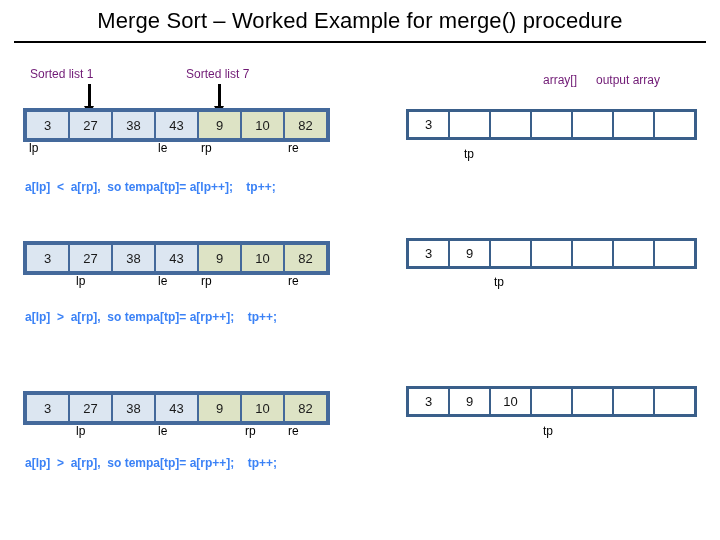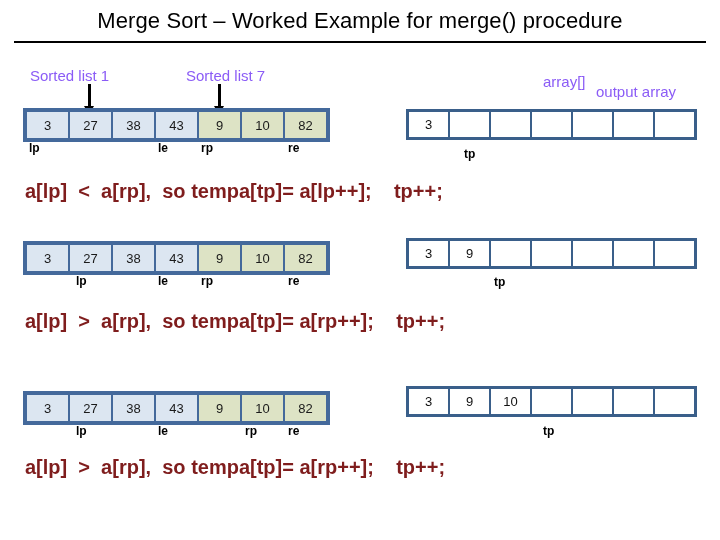--- a/index.html
+++ b/index.html
@@ -78,30 +78,30 @@
     align-items: center;
     justify-content: center;
     font-size: 13px;
     color: #111;
   }
 
   
   .ptr {
     position: absolute;
     font-size: 12px;
-    font-weight: bold;
+    font-weight: normal;
     color: #000;
     white-space: nowrap;
   }
 
   
   .caption {
     position: absolute;
-    font-size: 15px;
-    color: #8b5cf6;
+    font-size: 12px;
+    color: #701a75;
     white-space: nowrap;
   }
 
   
   .down-arrow {
     position: absolute;
     width: 11px;
   }
   .down-arrow .shaft {
     position: absolute;
@@ -118,23 +118,23 @@
     width: 0;
     height: 0;
     border-left: 5.5px solid transparent;
     border-right: 5.5px solid transparent;
     border-top: 9px solid #000;
   }
 
   
   .stmt {
     position: absolute;
-    font-size: 20px;
+    font-size: 12px;
     font-weight: bold;
-    color: #7f1d1d;
+    color: #3b82f6;
     white-space: pre;
   }
 </style>
 </head>
 <body>
 
 <div class="slide-title">Merge Sort – Worked Example for merge() procedure</div>
 <div class="title-rule"></div>
 
 <div class="caption" style="left:30px; top:67px;">Sorted list 1</div>
@@ -143,21 +143,21 @@
 <div class="down-arrow" style="left:84px; top:84px;">
   <div class="shaft"></div>
     <div class="head"></div>
 </div>
 <div class="down-arrow" style="left:214px; top:84px;">
   <div class="shaft"></div>
     <div class="head"></div>
 </div>
 
 <div class="caption" style="left:543px; top:73px;">array[]</div>
-<div class="caption" style="left:596px; top:83px;">output array</div>
+<div class="caption" style="left:596px; top:73px;">output array</div>
 
 <div class="src-array" style="left:23px; top:108px;">
   <div class="cell blue">3</div>
   <div class="cell blue">27</div>
   <div class="cell blue">38</div>
   <div class="cell blue">43</div>
   <div class="cell green">9</div>
   <div class="cell green">10</div>
   <div class="cell green">82</div>
 </div>

